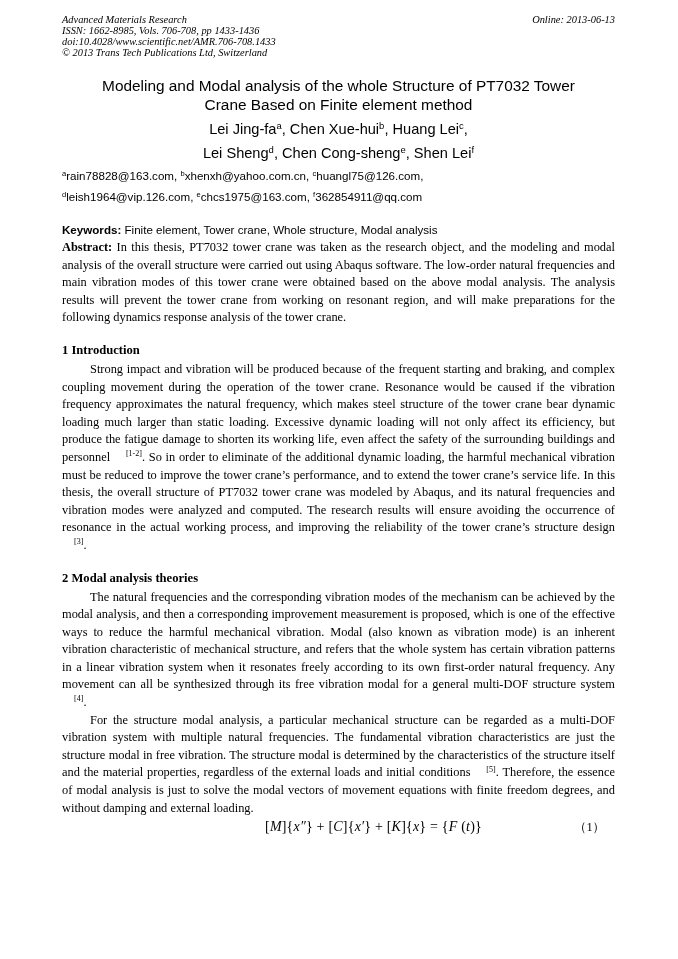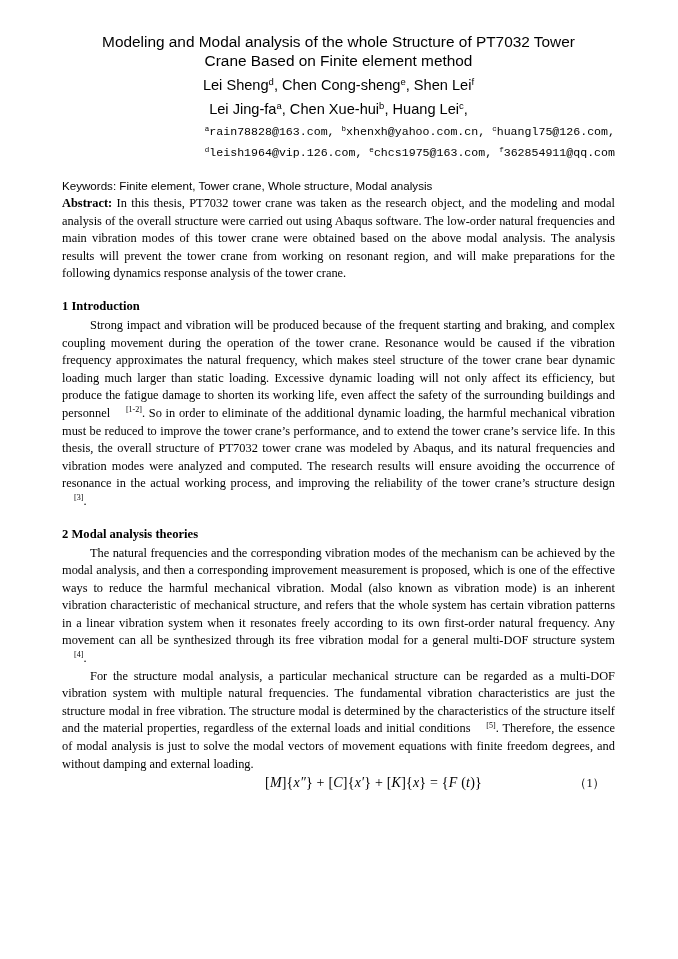--- a/index.html
+++ b/index.html
@@ -3,52 +3,59 @@
 <meta charset="utf-8">
 <style>
   html, body { margin: 0; padding: 0; background: #ffffff; }
   body { width: 678px; height: 959px; position: relative; overflow: hidden; color: #000; }
   .page { position: absolute; left: 62px; top: 14px; width: 553px; }
   .hdr { position: relative; font-family: "Liberation Serif", serif; font-style: italic; font-size: 10.4px; line-height: 11px; }
   .hdr-right { position: absolute; right: 0; top: 0; }
   .title { font-family: "Liberation Sans", sans-serif; font-weight: normal; font-size: 15.4px; line-height: 19px; text-align: center; margin-top: 18px; }
   .authors { font-family: "Liberation Sans", sans-serif; font-size: 14.6px; line-height: 24px; text-align: center; margin-top: 3px; }
   .affil { font-family: "Liberation Sans", sans-serif; font-size: 11.6px; line-height: 22px; text-align: center; margin-top: 2px; white-space: nowrap; margin-left: -16px; margin-right: -16px; }
-  .emails { font-family: Liberation Mono, monospace; font-size: 11.6px; line-height: 21px; text-align: right; }
+  .emails { font-family: Liberation Sans, sans-serif; font-size: 11.6px; line-height: 21px; text-align: left; }
   sup { font-size: 0.65em; line-height: 0; vertical-align: 0.55em; }
   .kw { font-family: "Liberation Sans", sans-serif; font-size: 11.6px; line-height: 16px; margin-top: 15px; }
-  .kw b { font-weight: normal; }
+  .kw b { font-weight: bold; }
   .body { font-family: "Liberation Serif", serif; font-size: 12.4px; line-height: 17.6px; text-align: justify; }
   .abstract { margin-top: 1px; }
   .abstract b { font-weight: bold; }
   .section { font-family: "Liberation Serif", serif; font-weight: bold; font-size: 12.6px; line-height: 17px; margin-top: 15px; margin-bottom: 2px; }
   p.para { margin: 0; text-indent: 28px; }
   .cite { font-size: 0.65em; vertical-align: 0.6em; line-height: 0; padding-left: 12px; }
   .eq { position: relative; height: 24px; font-family: Liberation Serif, serif; font-size: 14px; line-height: 24px; margin-top: 0px; }
   .eq-body { position: absolute; left: 203px; top: -2px; font-style: normal; letter-spacing: 0.2px; }
   .eq-body i { font-style: italic; }
   .eq-num { position: absolute; right: 10px; top: -2px; font-size: 12.4px; }
 </style>
 </head>
 <body>
 
 <div class="page">
 
+  <div class="hdr">
+    <div>Advanced Materials Research</div>
+    <div>ISSN: 1662-8985, Vols. 706-708, pp 1433-1436</div>
+    <div>doi:10.4028/www.scientific.net/AMR.706-708.1433</div>
+    <div>© 2013 Trans Tech Publications Ltd, Switzerland</div>
+    <div class="hdr-right">Online: 2013-06-13</div>
+  </div>
 
   <div class="title">
     <div>Modeling and Modal analysis of the whole Structure of PT7032 Tower</div>
     <div>Crane Based on Finite element method</div>
   </div>
 
   <div class="authors">
     <div>
-      <span>Lei Sheng</span><sup>d</sup><span>, </span><span>Chen Cong-sheng</span><sup>e</sup><span>, </span><span>Shen Lei</span><sup>f</sup>
+      <span>Lei Jing-fa</span><sup>a</sup><span>, </span><span>Chen Xue-hui</span><sup>b</sup><span>, </span><span>Huang Lei</span><sup>c</sup><span>,</span>
     </div>
     <div>
-      <span>Lei Jing-fa</span><sup>a</sup><span>, </span><span>Chen Xue-hui</span><sup>b</sup><span>, </span><span>Huang Lei</span><sup>c</sup><span>,</span>
+      <span>Lei Sheng</span><sup>d</sup><span>, </span><span>Chen Cong-sheng</span><sup>e</sup><span>, </span><span>Shen Lei</span><sup>f</sup>
     </div>
   </div>
 
 
   <div class="emails">
     <div>
       <sup>a</sup><span>rain78828@163.com</span><span>, </span><sup>b</sup><span>xhenxh@yahoo.com.cn</span><span>, </span><sup>c</sup><span>huangl75@126.com</span><span>,</span>
     </div>
     <div>
       <sup>d</sup><span>leish1964@vip.126.com</span><span>, </span><sup>e</sup><span>chcs1975@163.com</span><span>, </span><sup>f</sup><span>362854911@qq.com</span>

